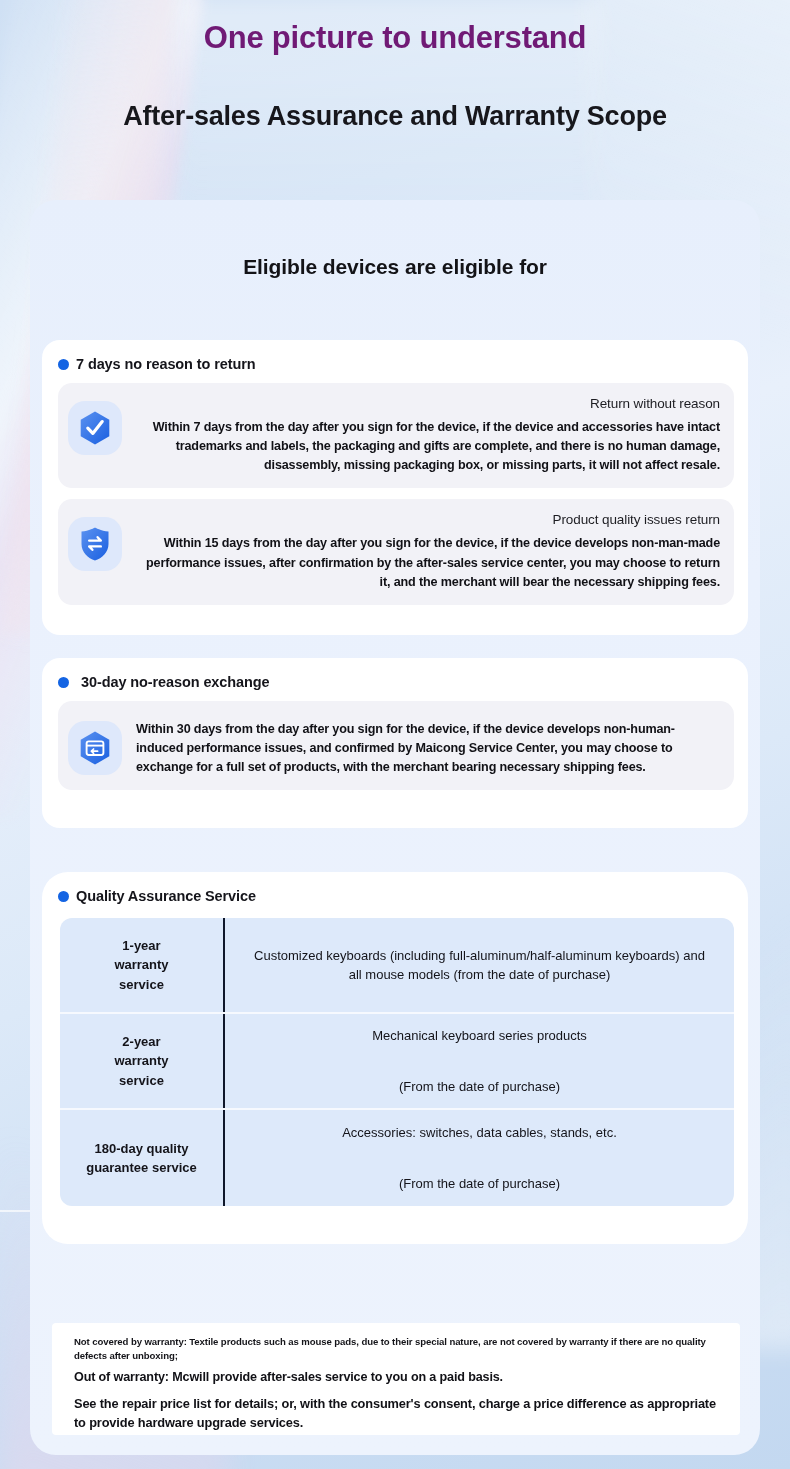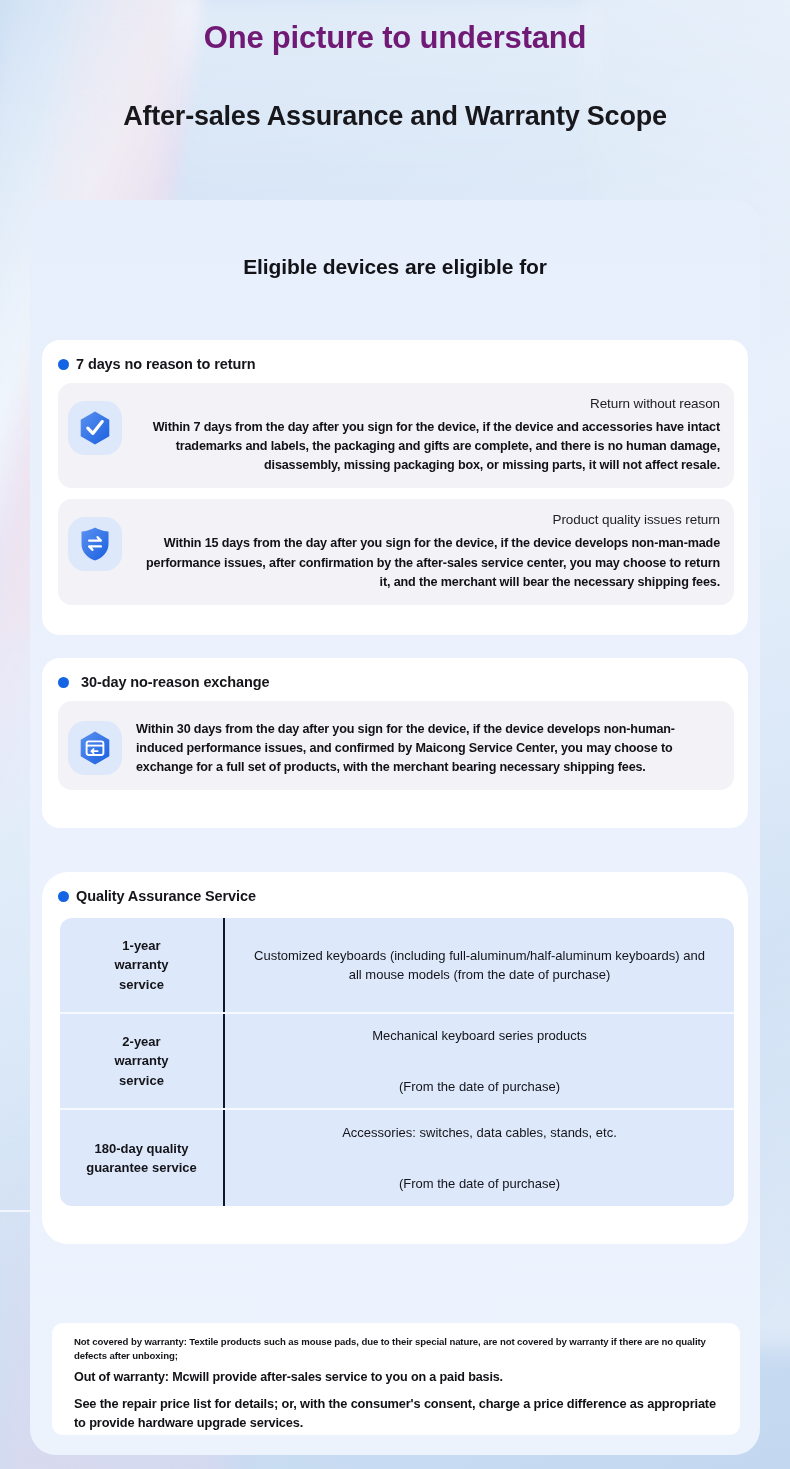--- a/index.html
+++ b/index.html
@@ -228,21 +228,21 @@
   }
 
   
   .disclaimer {
     position: absolute;
     left: 22px;
     top: 1123px;
     width: 688px;
     height: 112px;
     background: #ffffff;
-    border-radius: 11px;
+    border-radius: 4px;
     padding: 12px 16px 0 22px;
   }
   .dis-small {
     font-size: 9.6px;
     font-weight: bold;
     color: #141419;
     line-height: 1.42;
     letter-spacing: -.1px;
   }
   .dis-mid {

